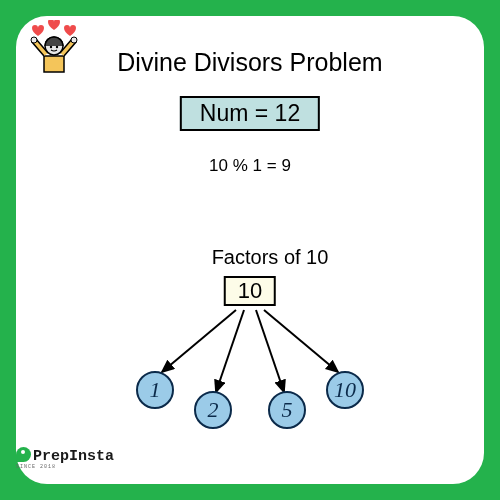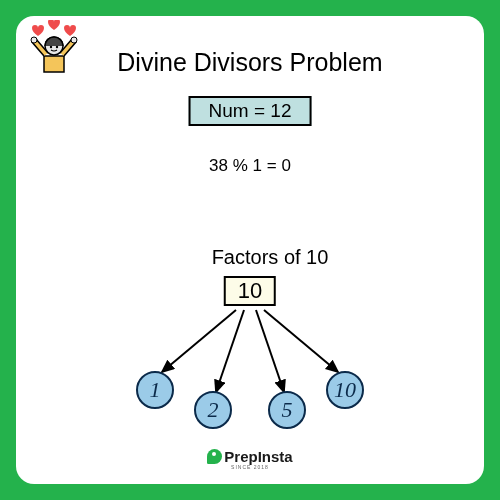--- a/index.html
+++ b/index.html
@@ -1,33 +1,33 @@
 <!DOCTYPE html>
 <html><head>
   <meta charset="utf-8">
   <style>
     * { margin: 0; padding: 0; box-sizing: border-box; }
     body { width: 500px; height: 500px; background: #24b24c; font-family: -apple-system, 'Segoe UI', sans-serif; }
-    .card { position: absolute; top: 16px; left: 16px; width: 468px; height: 468px; background: #fff; border-radius: 18px; }
+    .card { position: absolute; top: 16px; left: 16px; width: 468px; height: 468px; background: #fff; border-radius: 31px; }
     .mascot { position: absolute; top: 4px; left: 10px; width: 56px; height: 56px; }
     .title { position: absolute; top: 32px; left: 0; width: 100%; text-align: center; font-size: 25px; font-weight: 400; color: #000; }
-    .numbox { position: absolute; top: 80px; left: 50%; transform: translateX(-50%); background: #bfe0e0; border: 2px solid #000; padding: 2px 18px; font-size: 19px; font-weight: 500; }
+    .numbox { position: absolute; top: 80px; left: 50%; transform: translateX(-50%); background: #bfe0e0; border: 2px solid #000; padding: 2px 18px; font-size: 23px; font-weight: 500; }
     .eqs { position: absolute; top: 140px; left: 0; width: 100%; display: flex; justify-content: center; gap: 24px; }
     .eqcol { display: flex; flex-direction: column; gap: 6px; }
     .eq { font-size: 17px; font-weight: 400; }
     .fact-title { position: absolute; top: 230px; left: 0; width: 100%; text-align: center; font-size: 20px; padding-left: 40px; }
     .node10 { position: absolute; top: 260px; left: 50%; transform: translateX(-50%); border: 2px solid #000; background: #fdfce8; padding: 0 12px; font-size: 22px; }
     .factors-area { position: absolute; top: 260px; left: 0; width: 100%; height: 150px; }
     .circ { position: absolute; width: 38px; height: 38px; border-radius: 50%; background: #9bcbe8; border: 2px solid #0b2a4a; display: flex; align-items: center; justify-content: center; font-size: 22px; font-weight: 500; color: #0b2a4a; font-style: italic; font-family: Georgia, serif; }
     .c1 { top: 95px; left: 120px; }
     .c2 { top: 115px; left: 178px; }
     .c3 { top: 115px; left: 252px; }
     .c4 { top: 95px; left: 310px; }
     svg.arrows { position: absolute; top: 0; left: 0; width: 100%; height: 150px; }
-    .brand { position: absolute; bottom: 14px; left: 0; width: 100%; text-align: center; font-size: 15px; font-weight: 700; color: #1a1a1a; }
+    .brand { position: absolute; bottom: 14px; left: 0; width: 100%; font-size: 15px; font-weight: 700; color: #1a1a1a; font-family: Liberation Mono, monospace; }
     .brand .logo { display: inline-block; width: 15px; height: 15px; background: #24b24c; border-radius: 50% 50% 50% 8%; vertical-align: -2px; margin-right: 2px; position: relative; }
     .brand .logo::after { content: ''; position: absolute; top: 3px; left: 5px; width: 4px; height: 4px; background: #fff; border-radius: 50%; }
     .brand .sub { display: block; font-size: 5px; font-weight: 400; letter-spacing: 1px; color: #666; margin-top: -1px; }
   </style>
 </head>
 <body>
 
 <div class="card">
 
   <div class="mascot">
@@ -47,21 +47,21 @@
         <circle cx="48" cy="20" r="3" fill="#e8e8e8" stroke="#000"></circle>
     </svg>
   </div>
 
   <h1 class="title">Divine Divisors Problem</h1>
 
   <div class="numbox">Num = 12</div>
 
   <div class="eqs">
     <div class="eqcol">
-      <div class="eq">38 % 1 = 0</div>
+      <div class="eq">10 % 1 = 9</div>
     </div>
   </div>
 
   <div class="fact-title">Factors of 10</div>
   <div class="node10">10</div>
 
   <div class="factors-area">
     <svg class="arrows">
       <defs>
           <marker id="ah" markerWidth="8" markerHeight="8" refX="6" refY="3" orient="auto">

